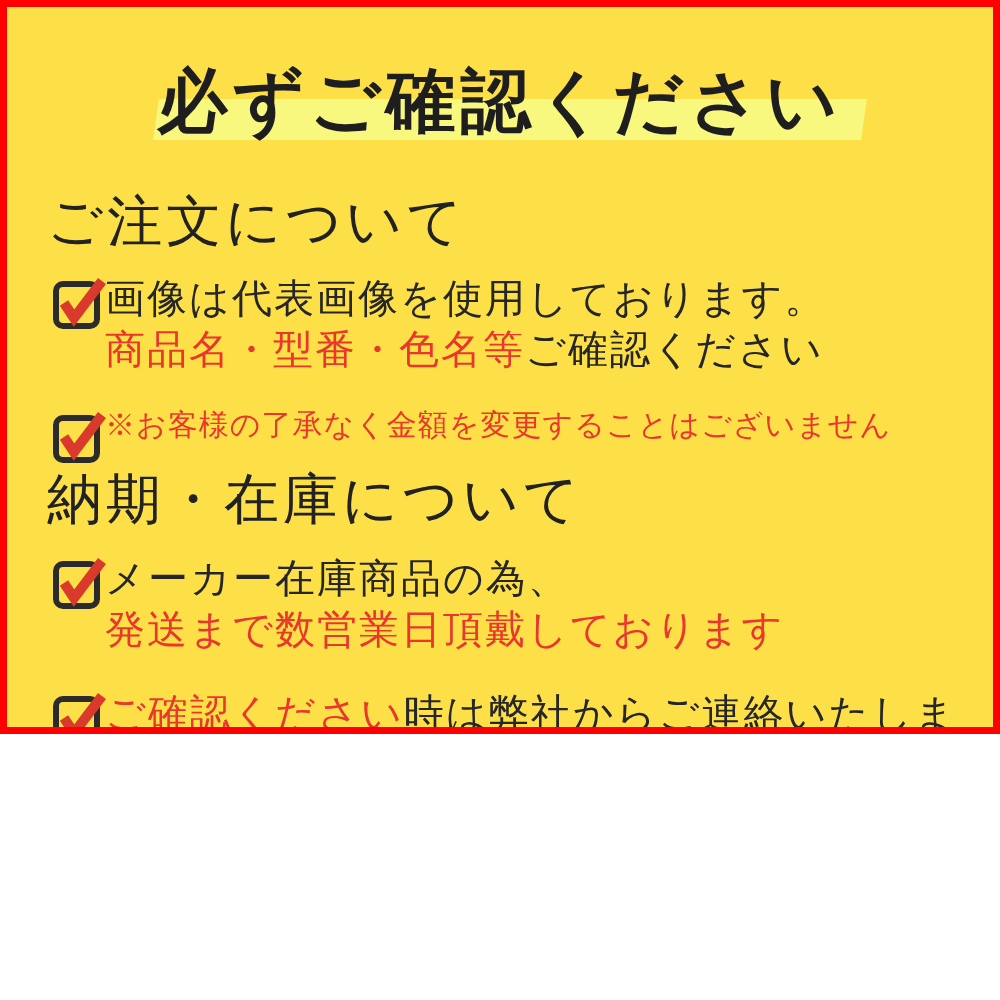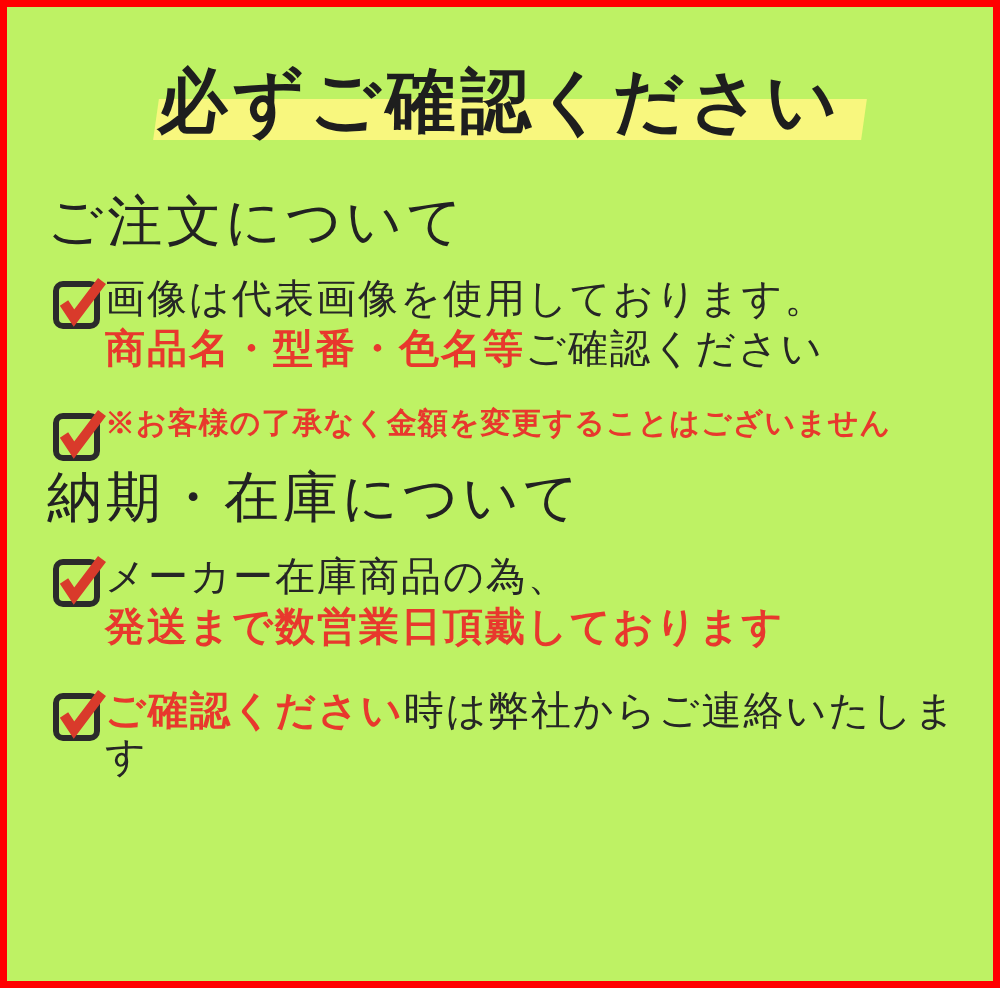--- a/index.html
+++ b/index.html
@@ -4,22 +4,22 @@
 <style>
   html, body {
     margin: 0;
     padding: 0;
     background: #ffffff;
   }
   .frame {
     position: relative;
     box-sizing: border-box;
     width: 1000px;
-    height: 988px;
-    background: #bef264;
+    height: 734px;
+    background: #fde047;
     border: 7px solid #ff0000;
     overflow: hidden;
     font-family: "DejaVu Serif", "Liberation Serif", serif;
     color: #262626;
   }
   
   .title-wrap {
     position: relative;
     margin-top: 46px;
     height: 96px;
@@ -79,22 +79,22 @@
     height: 56px;
   }
   .line { margin: 0; }
   .line + .line { margin-top: 4px; }
   .line.note {
     margin-top: 10px;
     font-size: 30px;
     line-height: 32px;
     letter-spacing: 1px;
   }
-  .seg-black { color: #262626; }
-  .seg-red   { color: #e8382d; font-weight: bold; }
+  .seg-black { color: #262626; font-family: Liberation Serif, serif; }
+  .seg-red   { color: #e8382d; }
 </style>
 </head>
 <body>
 
 <div class="frame">
 
   <div class="title-wrap">
     <span class="title-highlight"></span>
     <h1 class="page-title">必ずご確認ください</h1>
   </div>

